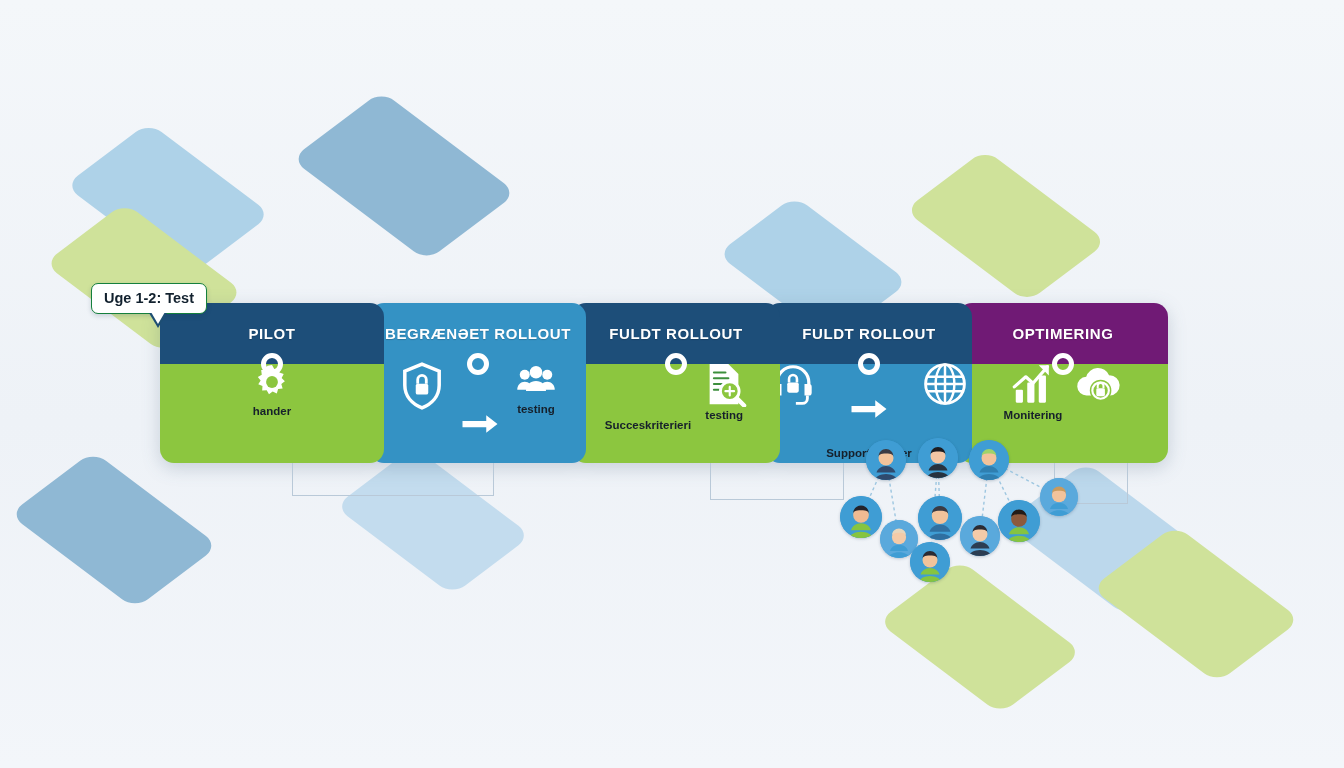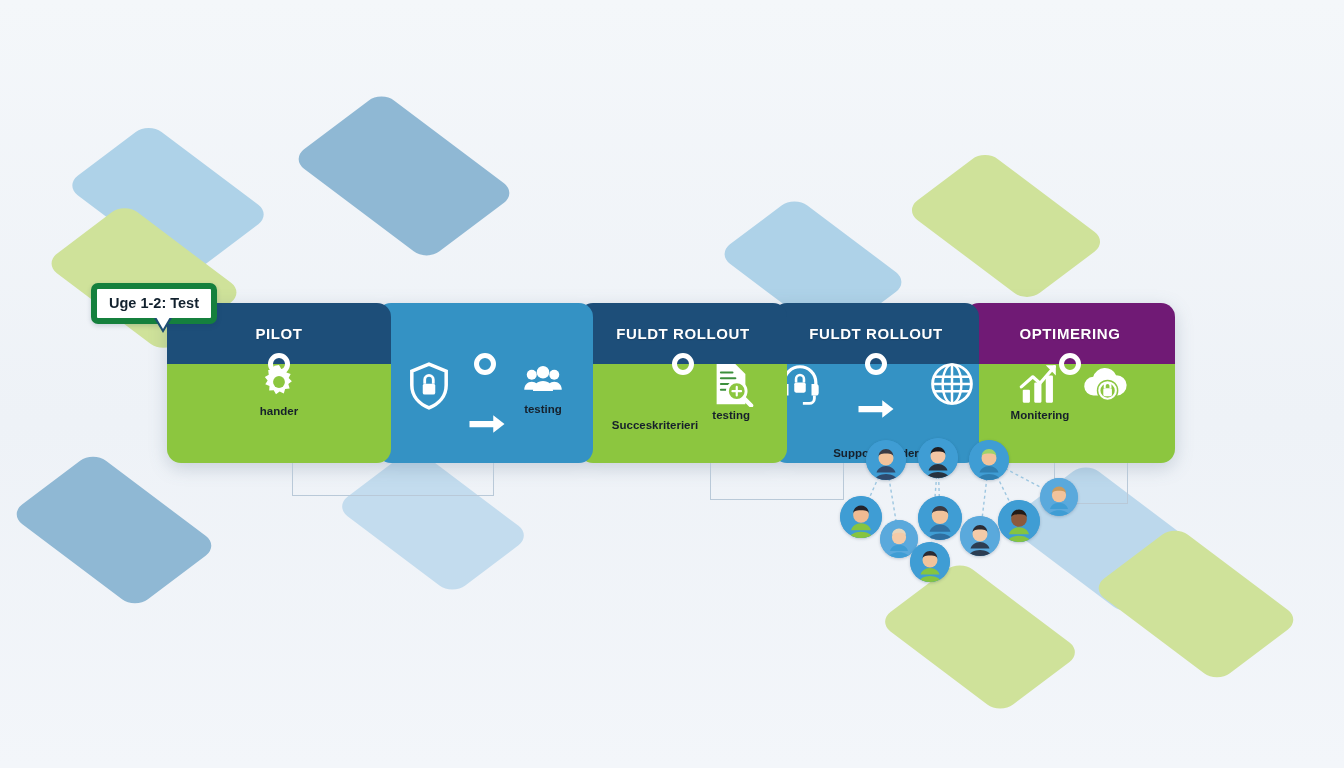--- a/index.html
+++ b/index.html
@@ -119,21 +119,21 @@
     white-space: nowrap;
   }
   .arrow-wrap { align-self:center; margin-top: 24px; }
 
   
   #tooltip {
     position: absolute;
     left: 91px;
     top: 283px;
     background: #ffffff;
-    border: 6px solid #15803d;
+    border: 1px solid #15803d;
     border-radius: 7px;
     padding: 6px 12px 7px;
     font-size: 14.5px;
     font-weight: bold;
     color: #12212e;
     white-space: nowrap;
     z-index: 30;
     box-shadow: 0 2px 5px rgba(20,50,80,.18);
   }
   #tooltip::after, #tooltip::before {
@@ -192,40 +192,41 @@
     <div class="diamond" style="left: 1118px; top: 552px; width: 156px; height: 104px; background: rgb(207, 226, 154);"></div>
   </div>
 
 <div id="connector-layer">
     <div class="connector" style="left: 292px; top: 463px; width: 200px; height: 32px;"></div>
     <div class="connector" style="left: 710px; top: 463px; width: 132px; height: 36px;"></div>
     <div class="connector" style="left: 1054px; top: 463px; width: 72px; height: 40px;"></div>
   </div>
 
 <div id="timeline">
-    <div class="seg" style="width: 224px; margin-left: 7px; z-index: 10;">
+    <div class="seg" style="width: 224px; margin-left: 0px; z-index: 10;">
       <div class="seg-inner">
         <div class="seg-head" style="background: rgb(29, 78, 121);">PILOT</div>
         <div class="seg-body" style="background: rgb(140, 198, 63);"></div>
       </div>
       <div class="marker"></div>
       <div class="icons">
         <div class="icon-block">
           <span>
             <svg class="icon-svg" width="42" height="42" viewBox="0 0 64 64" fill="#ffffff">
               <path d="M32 6l3.4 6.1 6.8-1.6 1.1 6.9 6.5 2.4-3.1 6.2 4.9 4.9-5.4 4.3 2 6.7-6.9.8-2 6.7-6.3-2.9-5.6 4.1-3.5-6-6.9.4.5-6.9-6.4-2.6 3.6-5.9-4.3-5.4 6-3.4-.9-6.9 6.9-.1 2.6-6.4z"></path>
               <circle cx="32" cy="32" r="9" fill="#8cc63f"></circle>
             </svg>
           </span>
           <div class="icon-cap">hander</div>
         </div>
       </div>
     </div>
     <div class="seg" style="width: 216px; margin-left: -14px; z-index: 9;">
       <div class="seg-inner">
+        <div class="seg-head" style="background: rgb(52, 146, 196);">BEGRÆNƏET ROLLOUT</div>
         <div class="seg-body" style="background: rgb(52, 146, 196);"></div>
       </div>
       <div class="marker"></div>
       <div class="icons">
         <div class="icon-block">
           <span>
             <svg class="icon-svg" width="50" height="50" viewBox="0 0 64 64" fill="#ffffff">
               <path d="M32 4L10 13v18c0 14 9.5 24 22 29 12.5-5 22-15 22-29V13z" fill="none" stroke="#ffffff" stroke-width="4.5"></path>
               <rect x="24" y="29" width="16" height="14" rx="2.5"></rect>
               <path d="M26.5 29v-5a5.5 5.5 0 0 1 11 0v5" fill="none" stroke="#ffffff" stroke-width="3.6"></path>

